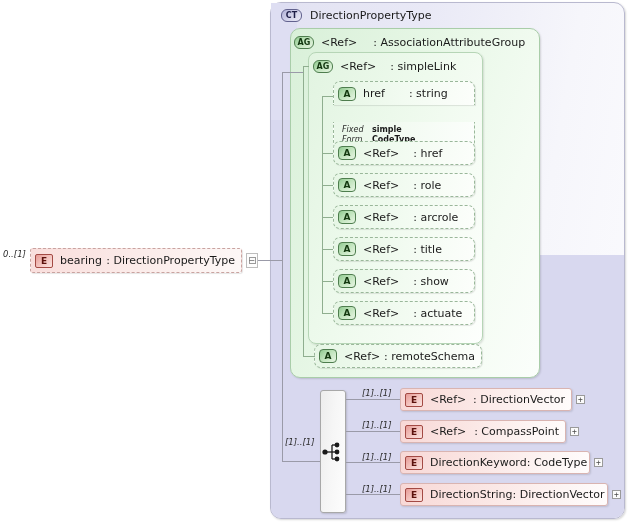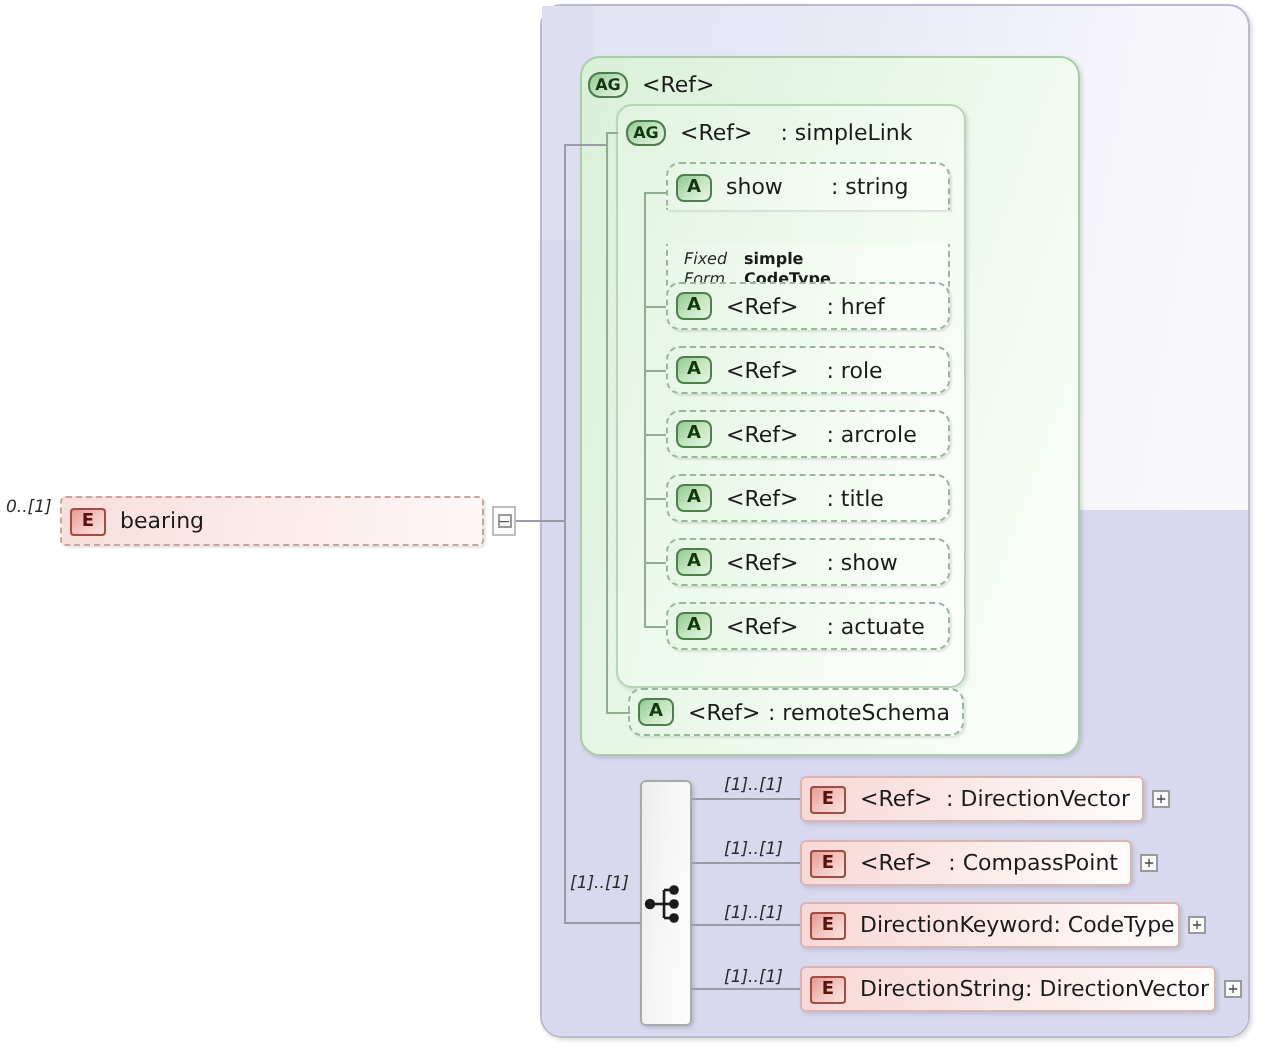--- a/index.html
+++ b/index.html
@@ -190,39 +190,44 @@
 <body>
 
 <div id="canvas">
 
   <div class="abs ct-panel"></div>
 
   <div class="abs lav-col"></div>
   <div class="abs inner-lav-top"></div>
   <div class="abs inner-lav"></div>
 
+  <div class="abs ct-head" style="left:281px;top:6px;">
+    <span class="badge">CT</span>
+    <span style="font-size:11px;">DirectionPropertyType</span>
+  </div>
 
   <div class="abs ag-outer"></div>
   <div class="abs ag-head" style="left:294px;top:33px;">
     <span class="badge">AG</span>
     <span>&lt;Ref&gt;</span>
     <span style="display:inline-block;width:16px;"></span>
+    <span>: AssociationAttributeGroup</span>
   </div>
 
   <div class="abs ag-inner"></div>
   <div class="abs ag-head" style="left:313px;top:57px;">
     <span class="badge">AG</span>
     <span>&lt;Ref&gt;</span>
     <span style="display:inline-block;width:14px;"></span>
     <span>: simpleLink</span>
   </div>
 
   <div class="abs node attr-node" style="left:333px;top:81px;width:142px;border-radius:7px 7px 0 0;border-bottom:none;">
     <span class="badge">A</span>
-    <span class="nm">show</span>
+    <span class="nm">href</span>
     <span style="display:inline-block;width:24px;"></span>
     <span class="ty">: string</span>
   </div>
   <div class="abs fixedform" style="left:333px;top:122px;width:142px;height:27px;">
     <div><span class="lbl">Fixed</span><span class="val">simple</span></div>
     <div><span class="lbl">Form</span><span class="val">CodeType</span></div>
   </div>
 
   <div class="abs node attr-node" style="left:333px;top:141px;width:142px;">
     <span class="badge">A</span>
@@ -279,20 +284,21 @@
 
   <div class="abs vline-g" style="left:303px;top:66px;height:290px;"></div>
   <div class="abs hline-g" style="left:303px;top:66px;width:6px;"></div>
   <div class="abs hline-g" style="left:303px;top:356px;width:12px;"></div>
 
   <div class="abs card" style="left:3px;top:249px;">0..[1]</div>
   <div class="abs node el-dashed" style="left:30px;top:248px;width:212px;height:25px;">
     <span class="badge">E</span>
     <span class="nm" style="font-weight:normal;">bearing</span>
     <span style="display:inline-block;width:14px;"></span>
+    <span class="ty">: DirectionPropertyType</span>
   </div>
 
   <div class="abs conn-stub" style="left:246px;top:253px;">
     <div class="box-btn" style="width:7px;height:7px;">–</div>
   </div>
 
   <div class="abs hline" style="left:258px;top:260px;width:24px;"></div>
   <div class="abs vline" style="left:282px;top:72px;height:389px;"></div>
   <div class="abs hline" style="left:282px;top:72px;width:21px;"></div>
   <div class="abs hline" style="left:282px;top:461px;width:38px;"></div>

